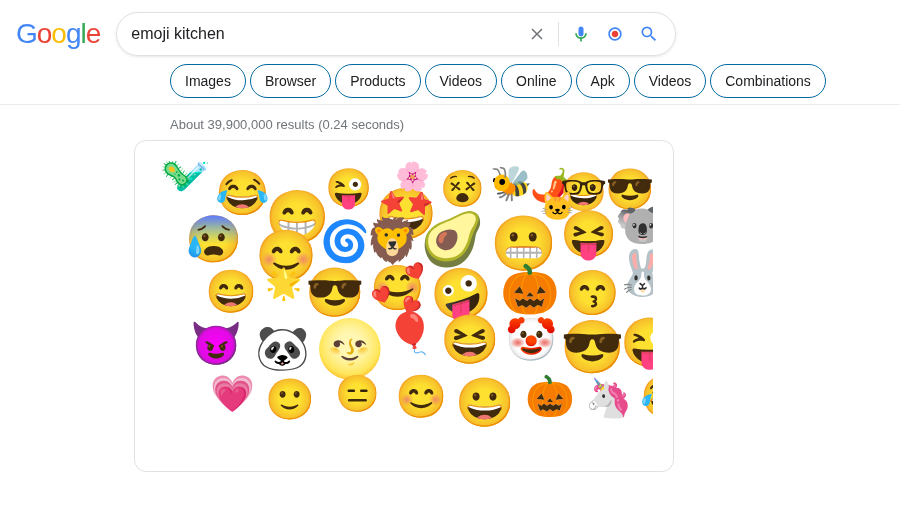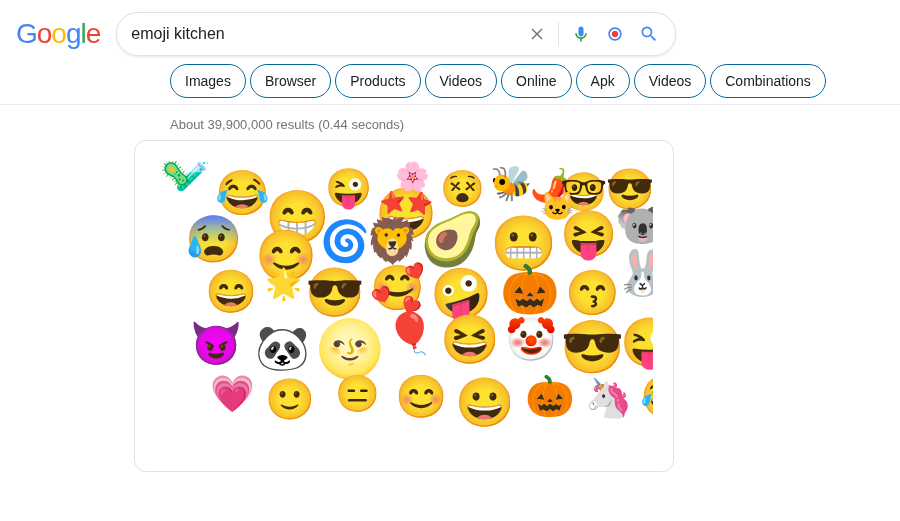--- a/index.html
+++ b/index.html
@@ -200,21 +200,21 @@
   <a class="filter-tab" href="#">Images</a>
   <a class="filter-tab" href="#">Browser</a>
   <a class="filter-tab" href="#">Products</a>
   <a class="filter-tab" href="#">Videos</a>
   <a class="filter-tab" href="#">Online</a>
   <a class="filter-tab" href="#">Apk</a>
   <a class="filter-tab" href="#">Videos</a>
   <a class="filter-tab" href="#">Combinations</a>
 </div>
 
-<div class="results-info">About 39,900,000 results (0.44 seconds)</div>
+<div class="results-info">About 39,900,000 results (0.24 seconds)</div>
 
 <div class="card-wrapper">
   <div class="emoji-card">
     <div class="emoji-collage" id="emoji-collage">
     <span class="emoji-item" style="top: 10px; left: 60px; font-size: 44px;">😂</span>
         <span class="emoji-item" style="top: 30px; left: 110px; font-size: 52px;">😁</span>
         <span class="emoji-item" style="top: 8px; left: 170px; font-size: 38px;">😜</span>
         <span class="emoji-item" style="top: 28px; left: 220px; font-size: 50px;">🤩</span>
         <span class="emoji-item" style="top: 10px; left: 285px; font-size: 36px;">😵</span>
         <span class="emoji-item" style="top: 5px; left: 335px; font-size: 34px;">🐝</span>

